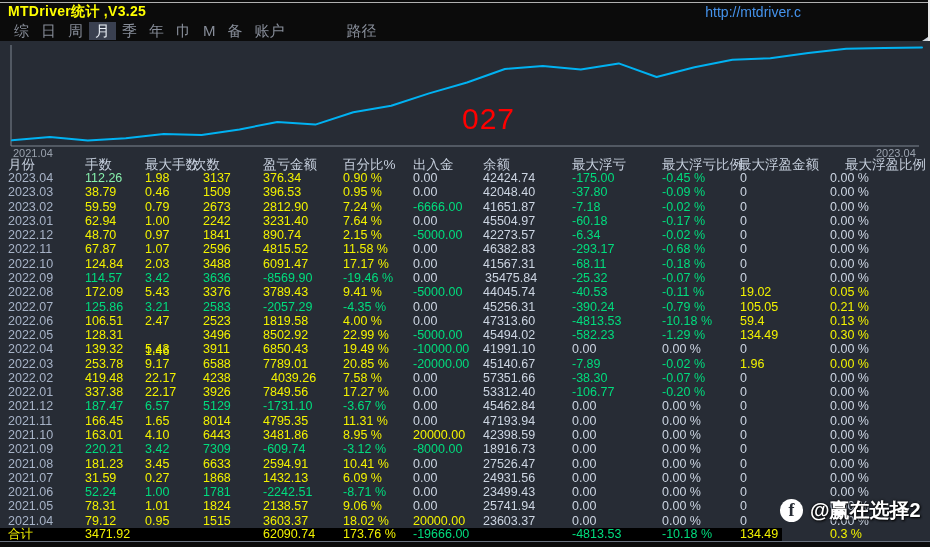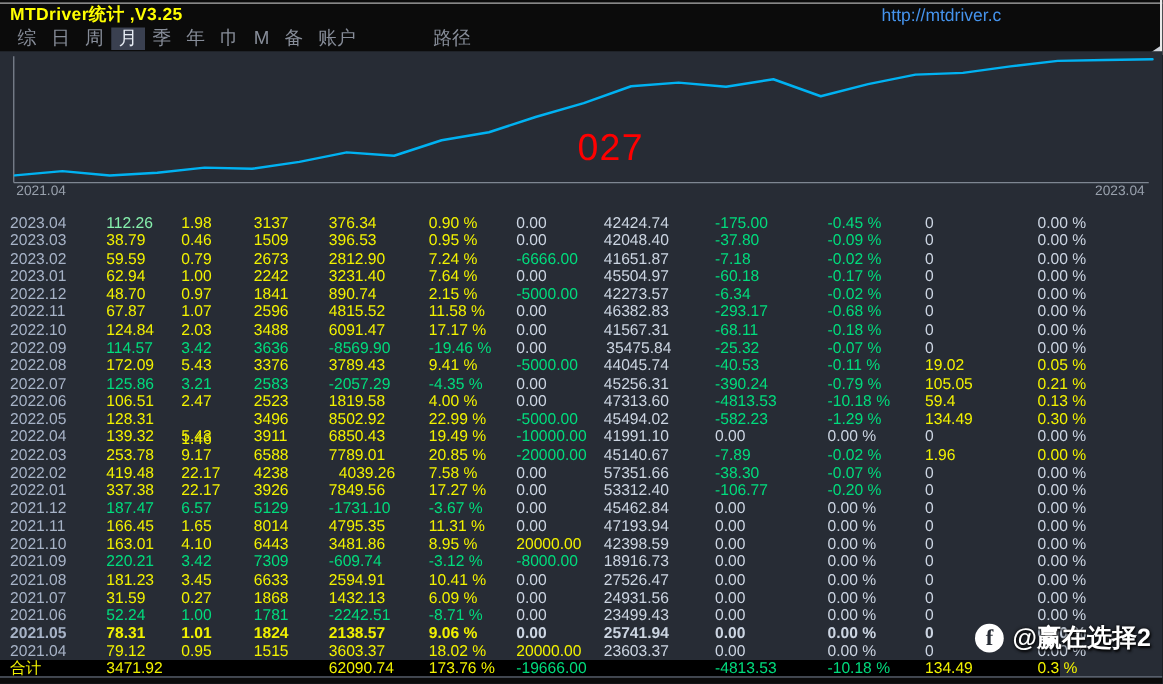--- a/index.html
+++ b/index.html
@@ -27,21 +27,21 @@
   .xlabel{position:absolute;top:106px;font-size:11px;color:#99a1ad;}
   .xlabel.left{left:13px;}
   .xlabel.right{left:876px;}
   .overlay-red{position:absolute;left:462px;top:61px;font-size:30px;color:#ff0000;letter-spacing:1px;}
   
   .thead{position:absolute;top:115px;left:0;width:930px;height:15px;}
   .thead span{position:absolute;top:0;font-size:13.5px;color:#c6cfdd;white-space:nowrap;}
   .rows{position:absolute;top:130px;left:0;width:930px;}
   .trow{position:absolute;left:0;width:930px;height:14.28px;}
   .trow span{position:absolute;top:0;font-size:12.5px;line-height:14.28px;white-space:nowrap;}
-  .total-row{position:absolute;top:487px;left:0;width:848px;height:13px;background:#000;}
+  .total-row{position:absolute;top:487px;left:0;width:782px;height:13px;background:#000;}
   .total-row span{position:absolute;top:-1px;font-size:12.5px;line-height:14px;white-space:nowrap;}
   
   .watermark{position:absolute;top:497px;left:780px;display:flex;align-items:center;gap:7px;z-index:50;}
   .fb-icon{width:23px;height:23px;border-radius:50%;background:#ffffff;color:#272c35;
     font-family:"Liberation Serif",serif;font-weight:bold;font-size:18px;line-height:23px;text-align:center;}
   .wm-text{font-size:20px;font-weight:bold;color:#ffffff;text-shadow:0 0 3px rgba(0,0,0,.9),1px 1px 2px rgba(0,0,0,.9);white-space:nowrap;}
 </style>
 </head>
 <body>
 
@@ -70,20 +70,34 @@
 <div class="panel">
   <svg class="chart-svg" id="chartSvg" width="930" height="116">
       <line x1="11" y1="4" x2="11" y2="105" stroke="#7e8692" stroke-width="1"></line>
       <line x1="11" y1="105" x2="919" y2="105" stroke="#7e8692" stroke-width="1"></line>
       <polyline points="12.0,99.3 49.9,95.9 87.8,99.4 125.8,97.2 163.7,93.1 201.6,94.0 239.5,88.5 277.4,80.9 315.3,83.6 353.3,71.2 391.2,64.8 429.1,52.4 467.0,41.5 504.9,28.0 542.8,25.1 580.8,28.4 618.7,22.4 656.6,36.0 694.5,26.3 732.4,18.7 770.3,17.3 808.3,12.1 846.2,7.7 884.1,7.0 922.0,6.4" fill="none" stroke="#00b2f2" stroke-width="2" stroke-linejoin="round" stroke-linecap="round"></polyline>
     </svg>
   <span class="xlabel left">2021.04</span>
   <span class="xlabel right">2023.04</span>
   <span class="overlay-red">027</span>
 
+  <div class="thead" id="thead">
+      <span style="left: 8px;">月份</span>
+      <span style="left: 85px;">手数</span>
+      <span style="left: 145px;">最大手数</span>
+      <span style="left: 193px;">次数</span>
+      <span style="left: 263px;">盈亏金额</span>
+      <span style="left: 343px;">百分比%</span>
+      <span style="left: 413px;">出入金</span>
+      <span style="left: 483px;">余额</span>
+      <span style="left: 572px;">最大浮亏</span>
+      <span style="left: 662px;">最大浮亏比例</span>
+      <span style="left: 738px;">最大浮盈金额</span>
+      <span style="left: 845px;">最大浮盈比例</span>
+    </div>
   <div class="rows" id="rows">
       <div class="trow" style="top: 0px;">
         <span style="left: 8px; color: rgb(167, 179, 199);">2023.04</span>
         <span style="left: 85px; color: #86efac;">112.26</span>
         <span style="left: 145px; color: rgb(242, 242, 0);">1.98</span>
         <span style="left: 203px; color: rgb(242, 242, 0);">3137</span>
         <span style="left: 263px; color: rgb(242, 242, 0);">376.34</span>
         <span style="left: 343px; color: rgb(242, 242, 0);">0.90 %</span>
         <span style="left: 413px; color: rgb(204, 213, 226);">0.00</span>
         <span style="left: 483px; color: rgb(204, 213, 226);">42424.74</span>
@@ -393,21 +407,21 @@
         <span style="left: 203px; color: rgb(0, 220, 125);">1781</span>
         <span style="left: 263px; color: rgb(0, 220, 125);">-2242.51</span>
         <span style="left: 343px; color: rgb(0, 220, 125);">-8.71 %</span>
         <span style="left: 413px; color: rgb(204, 213, 226);">0.00</span>
         <span style="left: 483px; color: rgb(204, 213, 226);">23499.43</span>
         <span style="left: 572px; color: rgb(204, 213, 226);">0.00</span>
         <span style="left: 662px; color: rgb(204, 213, 226);">0.00 %</span>
         <span style="left: 740px; color: rgb(204, 213, 226);">0</span>
         <span style="left: 830px; color: rgb(204, 213, 226);">0.00 %</span>
       </div>
-      <div class="trow" style="top: 328.44px; font-weight: bold;">
+      <div class="trow" style="top: 328.44px;">
         <span style="left: 8px; color: rgb(167, 179, 199);">2021.05</span>
         <span style="left: 85px; color: rgb(242, 242, 0);">78.31</span>
         <span style="left: 145px; color: rgb(242, 242, 0);">1.01</span>
         <span style="left: 203px; color: rgb(242, 242, 0);">1824</span>
         <span style="left: 263px; color: rgb(242, 242, 0);">2138.57</span>
         <span style="left: 343px; color: rgb(242, 242, 0);">9.06 %</span>
         <span style="left: 413px; color: rgb(204, 213, 226);">0.00</span>
         <span style="left: 483px; color: rgb(204, 213, 226);">25741.94</span>
         <span style="left: 572px; color: rgb(204, 213, 226);">0.00</span>
         <span style="left: 662px; color: rgb(204, 213, 226);">0.00 %</span>

